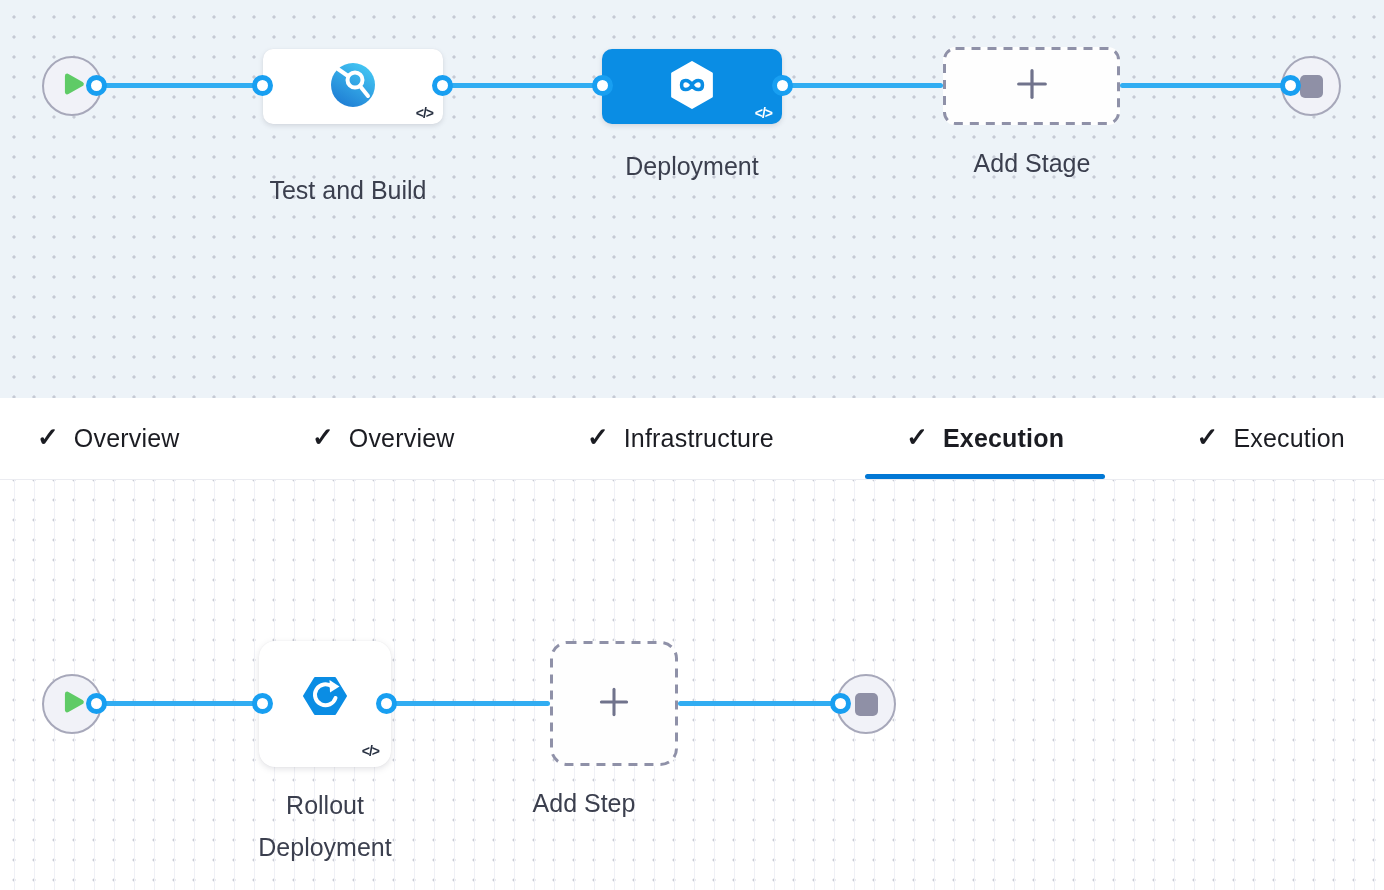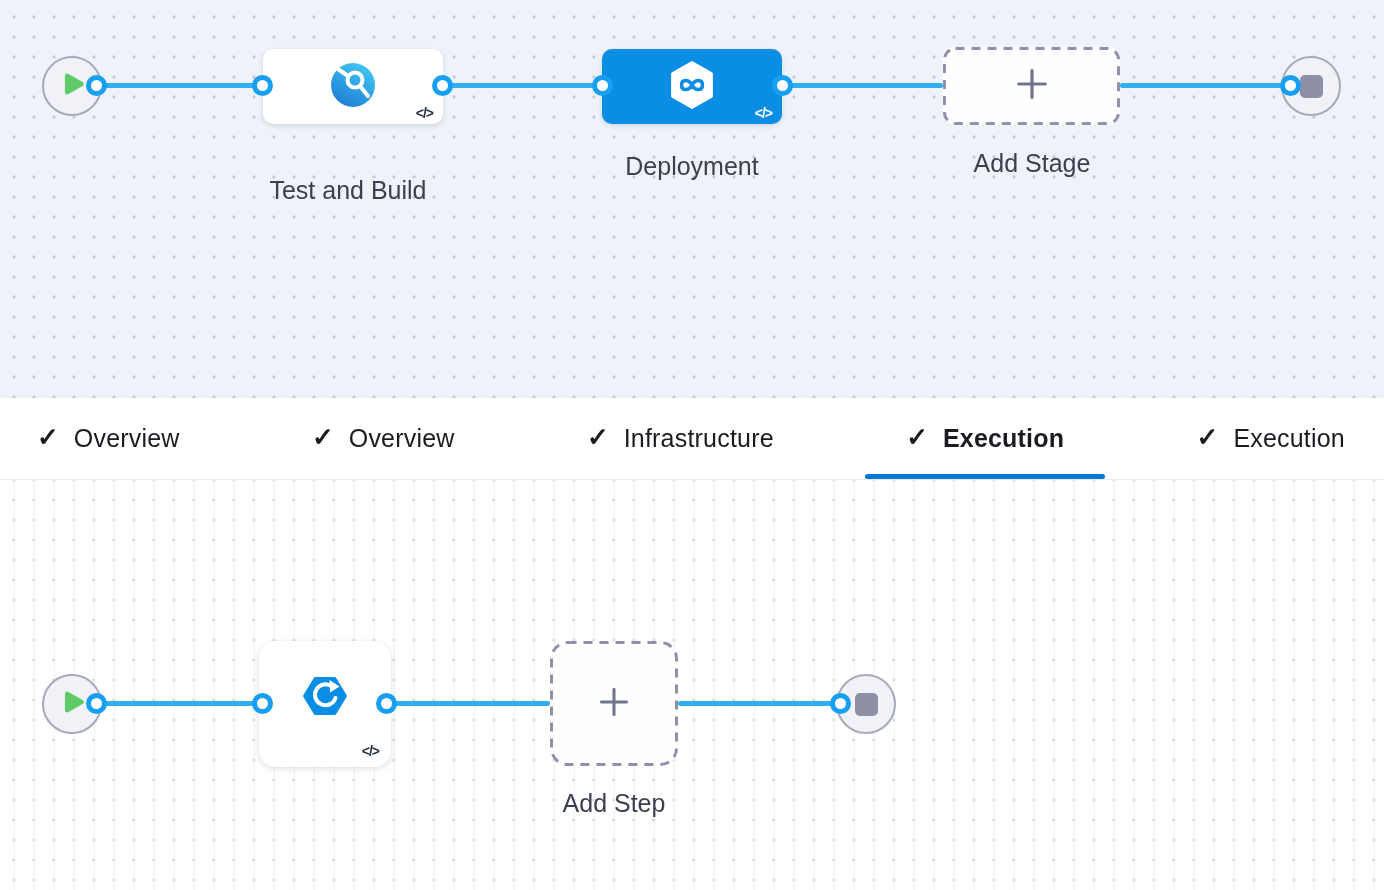--- a/index.html
+++ b/index.html
@@ -229,15 +229,16 @@
 
   <div class="term-node" style="left:836px; top:674px;">
     <span class="stop-square"></span>
   </div>
 
   <div class="cdot" style="left:86px;  top:693px;"></div>
   <div class="cdot" style="left:252px; top:693px;"></div>
   <div class="cdot" style="left:376px; top:693px;"></div>
   <div class="cdot" style="left:830px; top:693px;"></div>
 
-  <div class="node-label" style="left:514px; top:782px;">Add Step</div>
+  <div class="node-label" style="left:225px; top:784px;">Rollout Deployment</div>
+  <div class="node-label" style="left:484px; top:782px;">Add Step</div>
 
 </div>
 
 </body></html>

